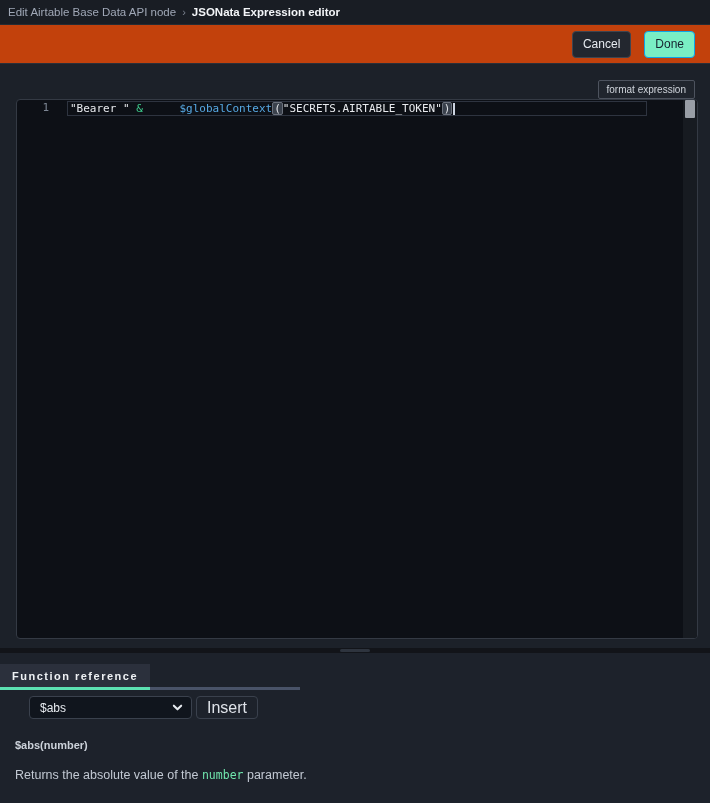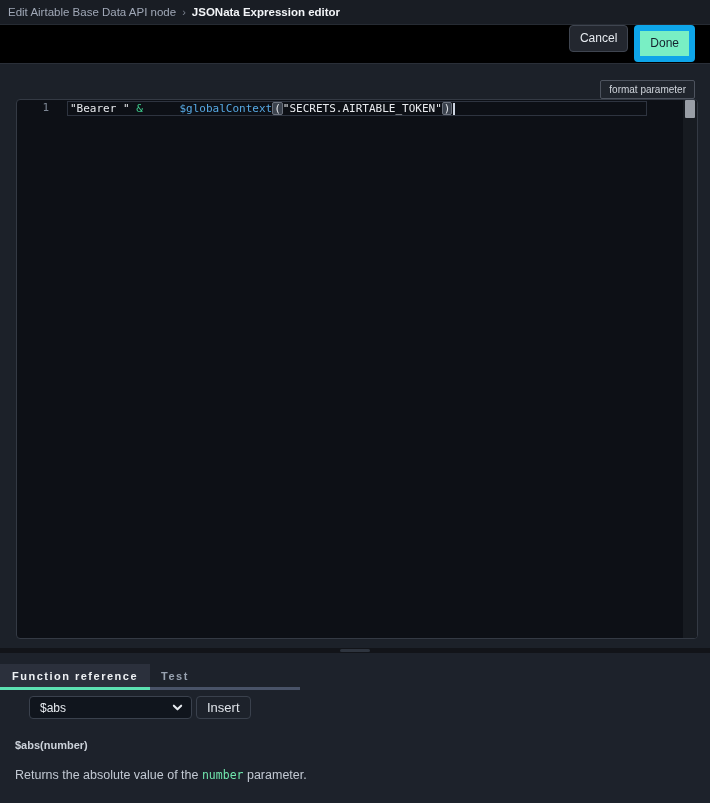--- a/index.html
+++ b/index.html
@@ -20,44 +20,44 @@
     padding: 12px 8px;
     font-size: 11.5px;
   }
   .crumb-parent { color: #9fa8b7; color: #a0a8b7; cursor: pointer; }
   .crumb-sep { color: #7a828f; margin: 0 6px; font-size: 11px; }
   .crumb-current { color: #f3f5f8; font-weight: bold; }
 
   
   .actionbar {
     height: 39px;
-    background: #000000;
+    background: #c2410c;
     border-bottom: 1px solid #2a2f38;
     display: flex;
-    align-items: flex-start;
+    align-items: center;
     justify-content: flex-end;
     padding-right: 15px;
-    gap: 6px;
+    gap: 13px;
   }
   .btn {
     font-family: "Liberation Sans", sans-serif;
     font-size: 12px;
     border-radius: 4px;
     padding: 5px 10px;
     cursor: pointer;
     line-height: 15px;
   }
   .btn-cancel {
     background: #23272f;
     border: 1px solid #3f4550;
     color: #e6eaef;
   }
   .btn-done {
     background: #79efc4;
-    border: 6px solid #0ea5e9;
+    border: 1px solid #0ea5e9;
     color: #16222e;
   }
 
   
   .editor-section {
     position: relative;
     height: 584px;
     background: #1c2129;
   }
   .format-btn {
@@ -207,21 +207,21 @@
     padding: 0 8px 0 10px;
     cursor: pointer;
   }
   .chevron { width: 11px; height: 11px; flex: none; }
   .btn-insert {
     height: 23px;
     background: transparent;
     border: 1px solid #3a414d;
     border-radius: 4px;
     color: #dfe3e9;
-    font-size: 13px;
+    font-size: 16px;
     padding: 0 10px;
     cursor: pointer;
   }
   .signature {
     margin: 20px 0 8px 15px;
     font-size: 11px;
     font-weight: 600;
     color: #ccd2da;
   }
   .description {
@@ -243,42 +243,41 @@
   <span class="crumb-sep">›</span>
   <span class="crumb-current">JSONata Expression editor</span>
 </div>
 
 <div class="actionbar">
   <button class="btn btn-cancel">Cancel</button>
   <button class="btn btn-done">Done</button>
 </div>
 
 <div class="editor-section">
-  <button class="format-btn">format parameter</button>
+  <button class="format-btn">format expression</button>
 
   <div class="editor-box">
     <div class="code-row">
       <div class="gutter">1</div>
       <div class="code-line"><span class="tok tok-string">"Bearer "</span><span class="tok tok-operator"> &amp; </span><span class="tok tok-function">$globalContext</span><span class="tok tok-bracket">(</span><span class="tok tok-string">"SECRETS.AIRTABLE_TOKEN"</span><span class="tok tok-bracket">)</span><span class="cursor-caret"></span>
       </div>
     </div>
     <div class="v-scrollbar">
       <div class="v-thumb"></div>
     </div>
   </div>
 </div>
 
 <div class="divider">
   <div class="divider-handle"></div>
 </div>
 
 <div class="panel">
   <div class="tabs-row">
     <div class="tab tab-active">Function reference</div>
-    <div class="tab tab-inactive">Test</div>
   </div>
   <div class="tab-underline">
     <div class="underline-active"></div>
     <div class="underline-inactive"></div>
   </div>
 
   <div class="controls-row">
     <div class="fn-select">
       <span>$abs</span>
       <svg class="chevron" viewBox="0 0 12 12" fill="none">

